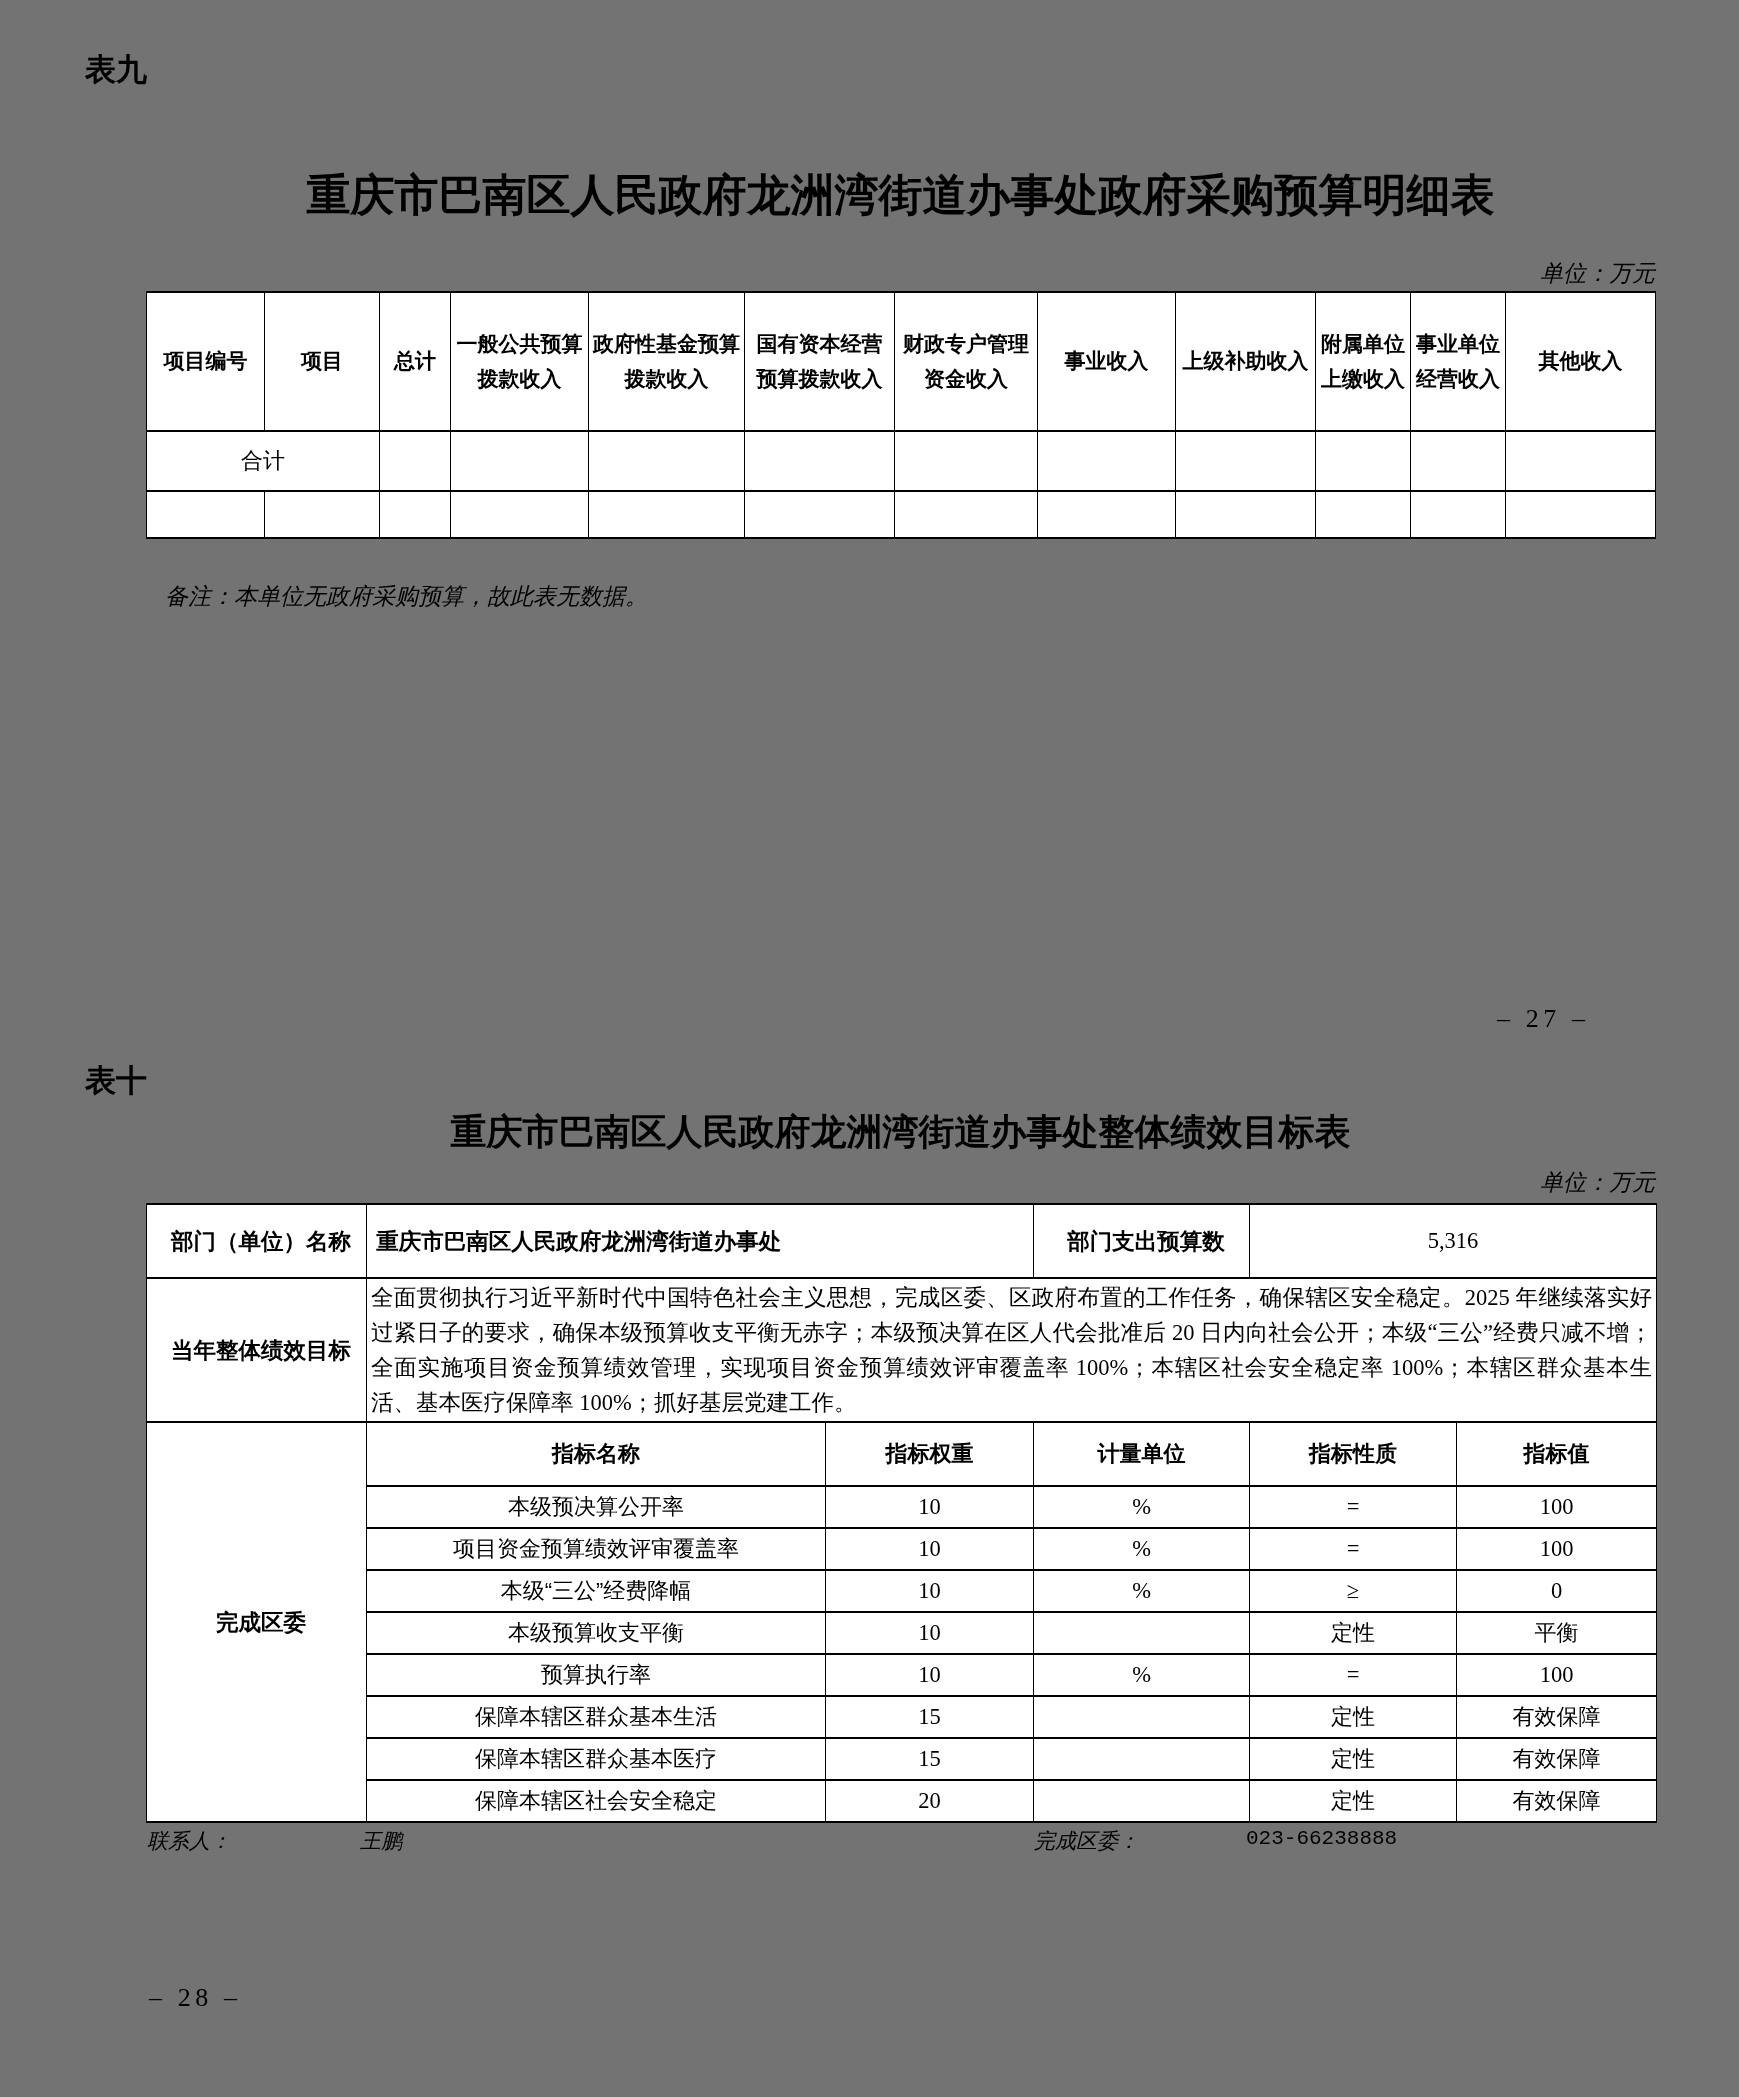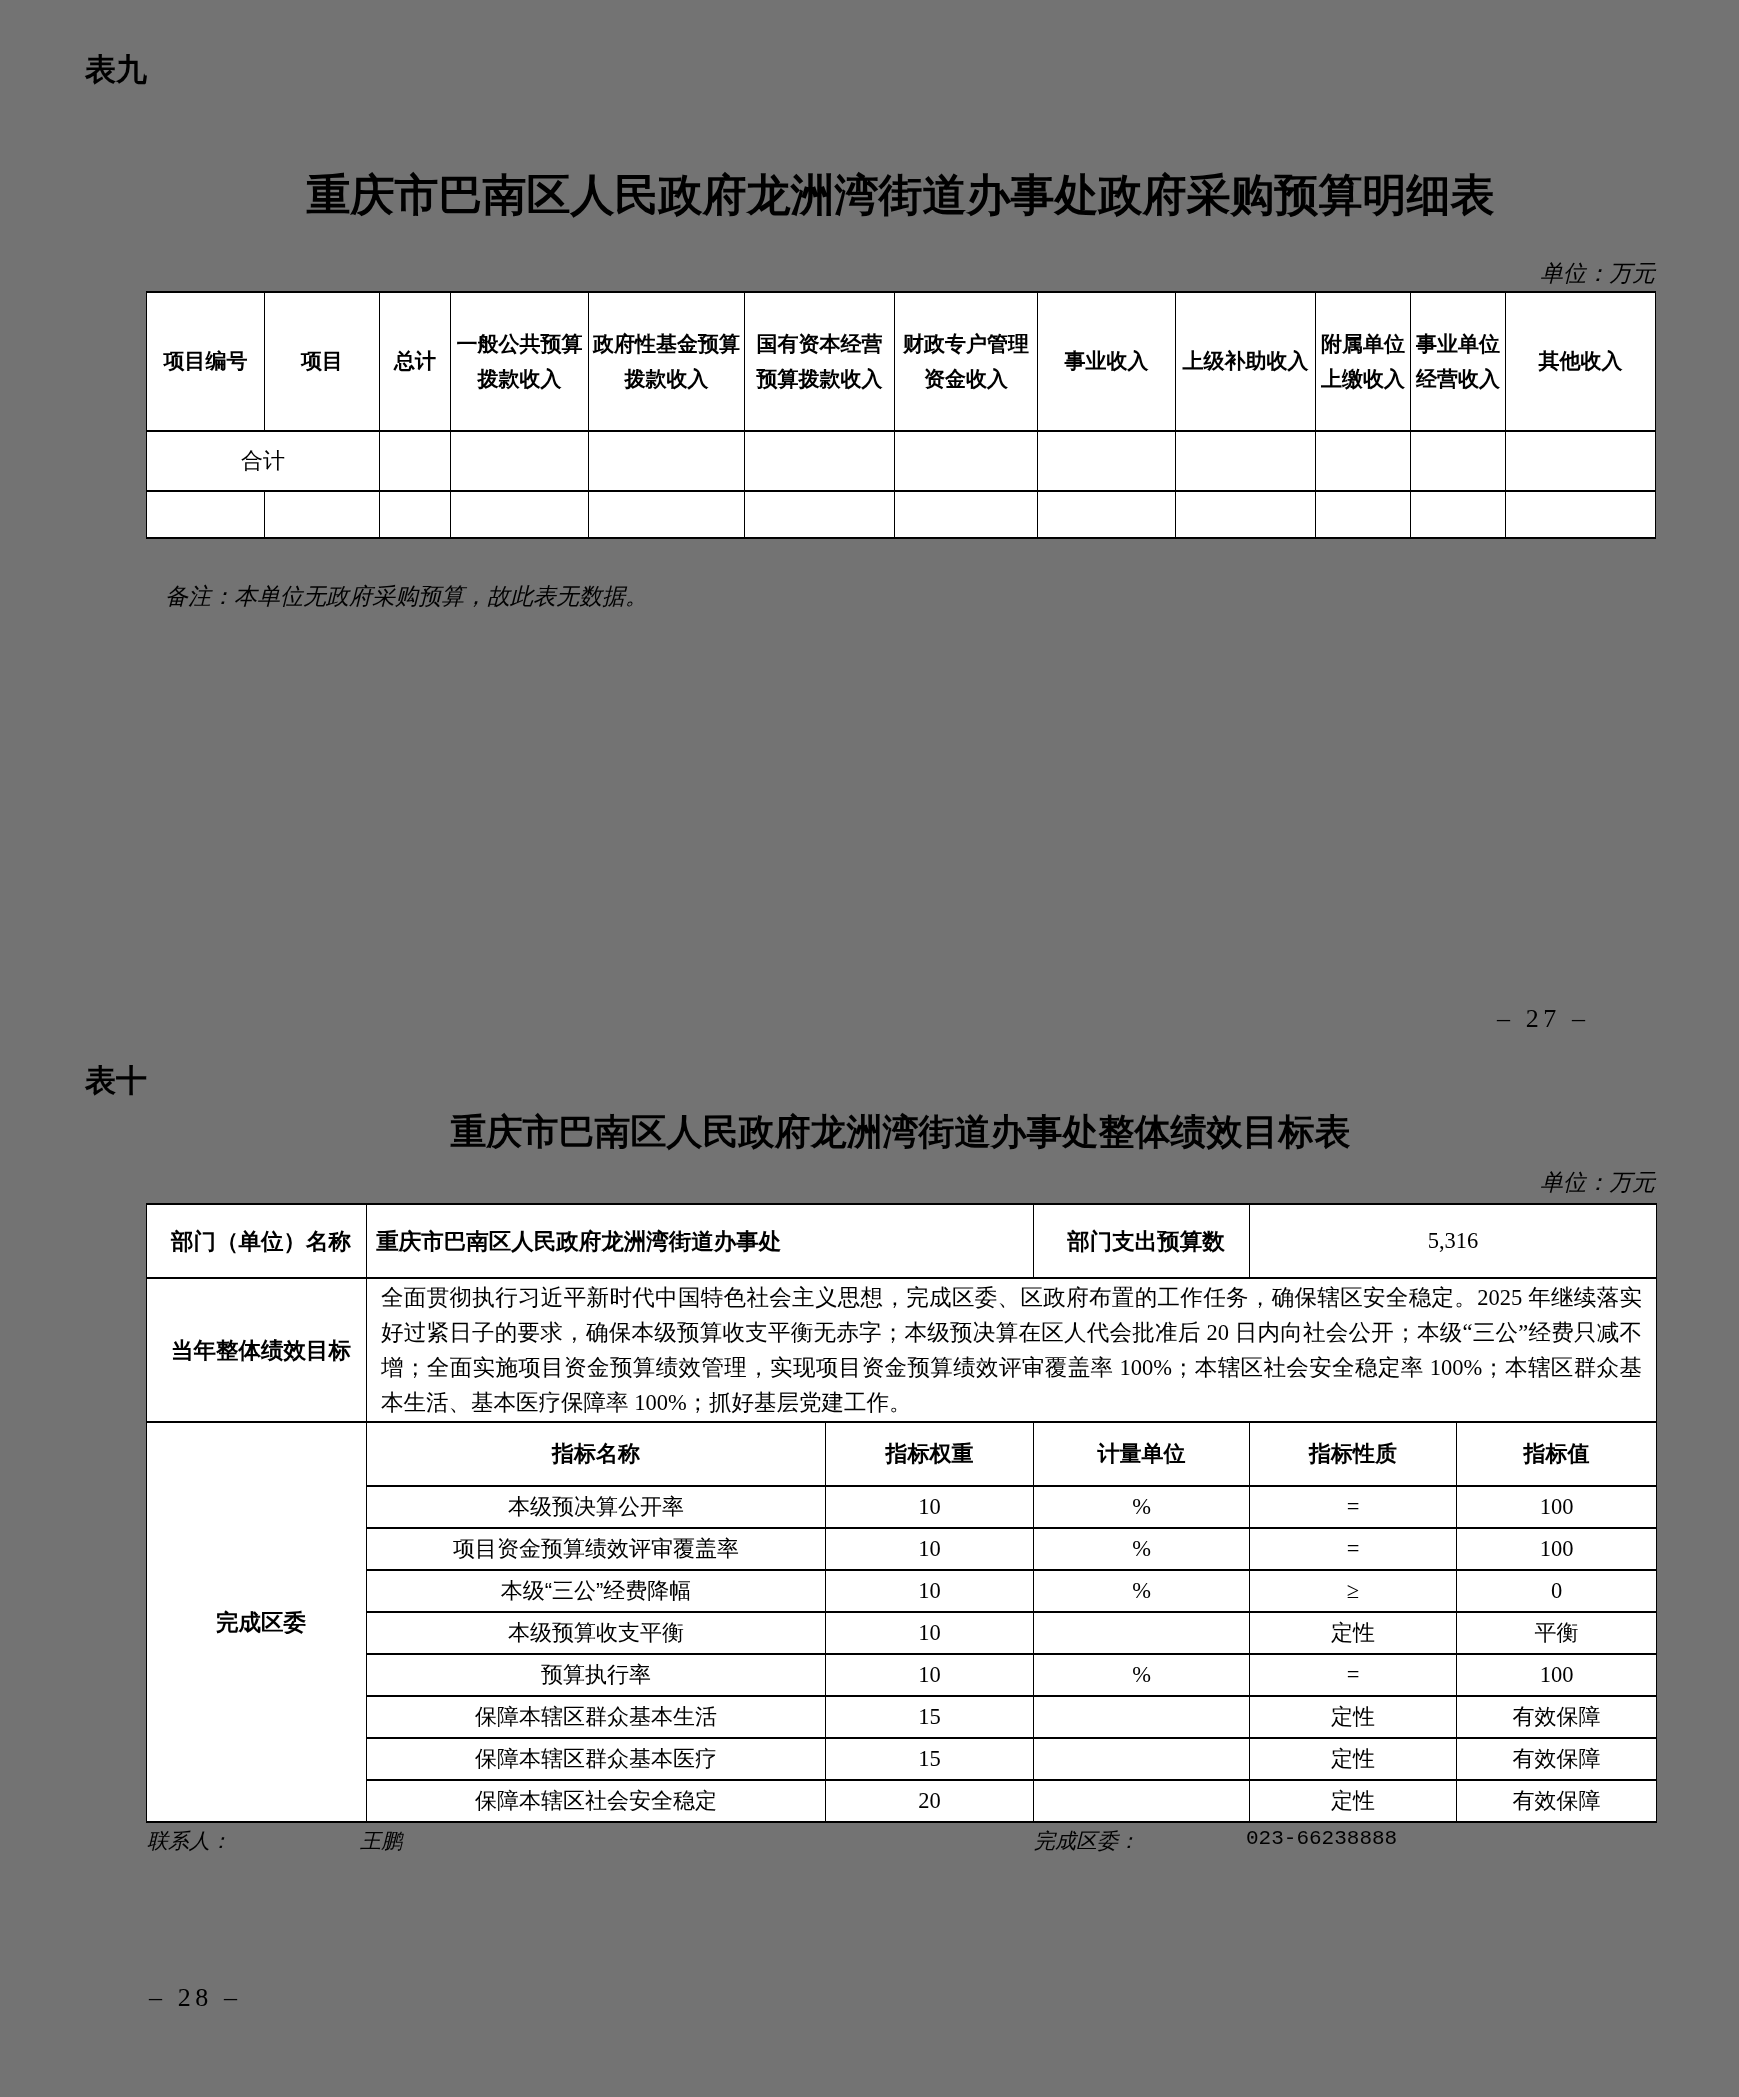--- a/index.html
+++ b/index.html
@@ -85,21 +85,21 @@
     font-weight: 600;
     font-size: 22px;
   }
   .t10 .left { text-align: left; padding-left: 9.3px; }
   .t10 .num { font-family: "Liberation Serif", serif; font-size: 22.5px; }
   .t10 .txt { font-family: "Liberation Sans", sans-serif; font-size: 22px; }
   .t10 .para {
     text-align: justify;
     font-size: 22.5px;
     line-height: 35px;
-    padding: 0 14px;
+    padding: 0 4px;
     font-family: "Liberation Serif", serif;
   }
   .note-line { font-size: 23px; }
   .pagenum {
     font-family: "Liberation Serif", serif;
     font-size: 26px;
     letter-spacing: 4.6px;
     line-height: 1;
   }
   .contact-item { position: absolute; top: 0; font-size: 21px; white-space: nowrap; }

